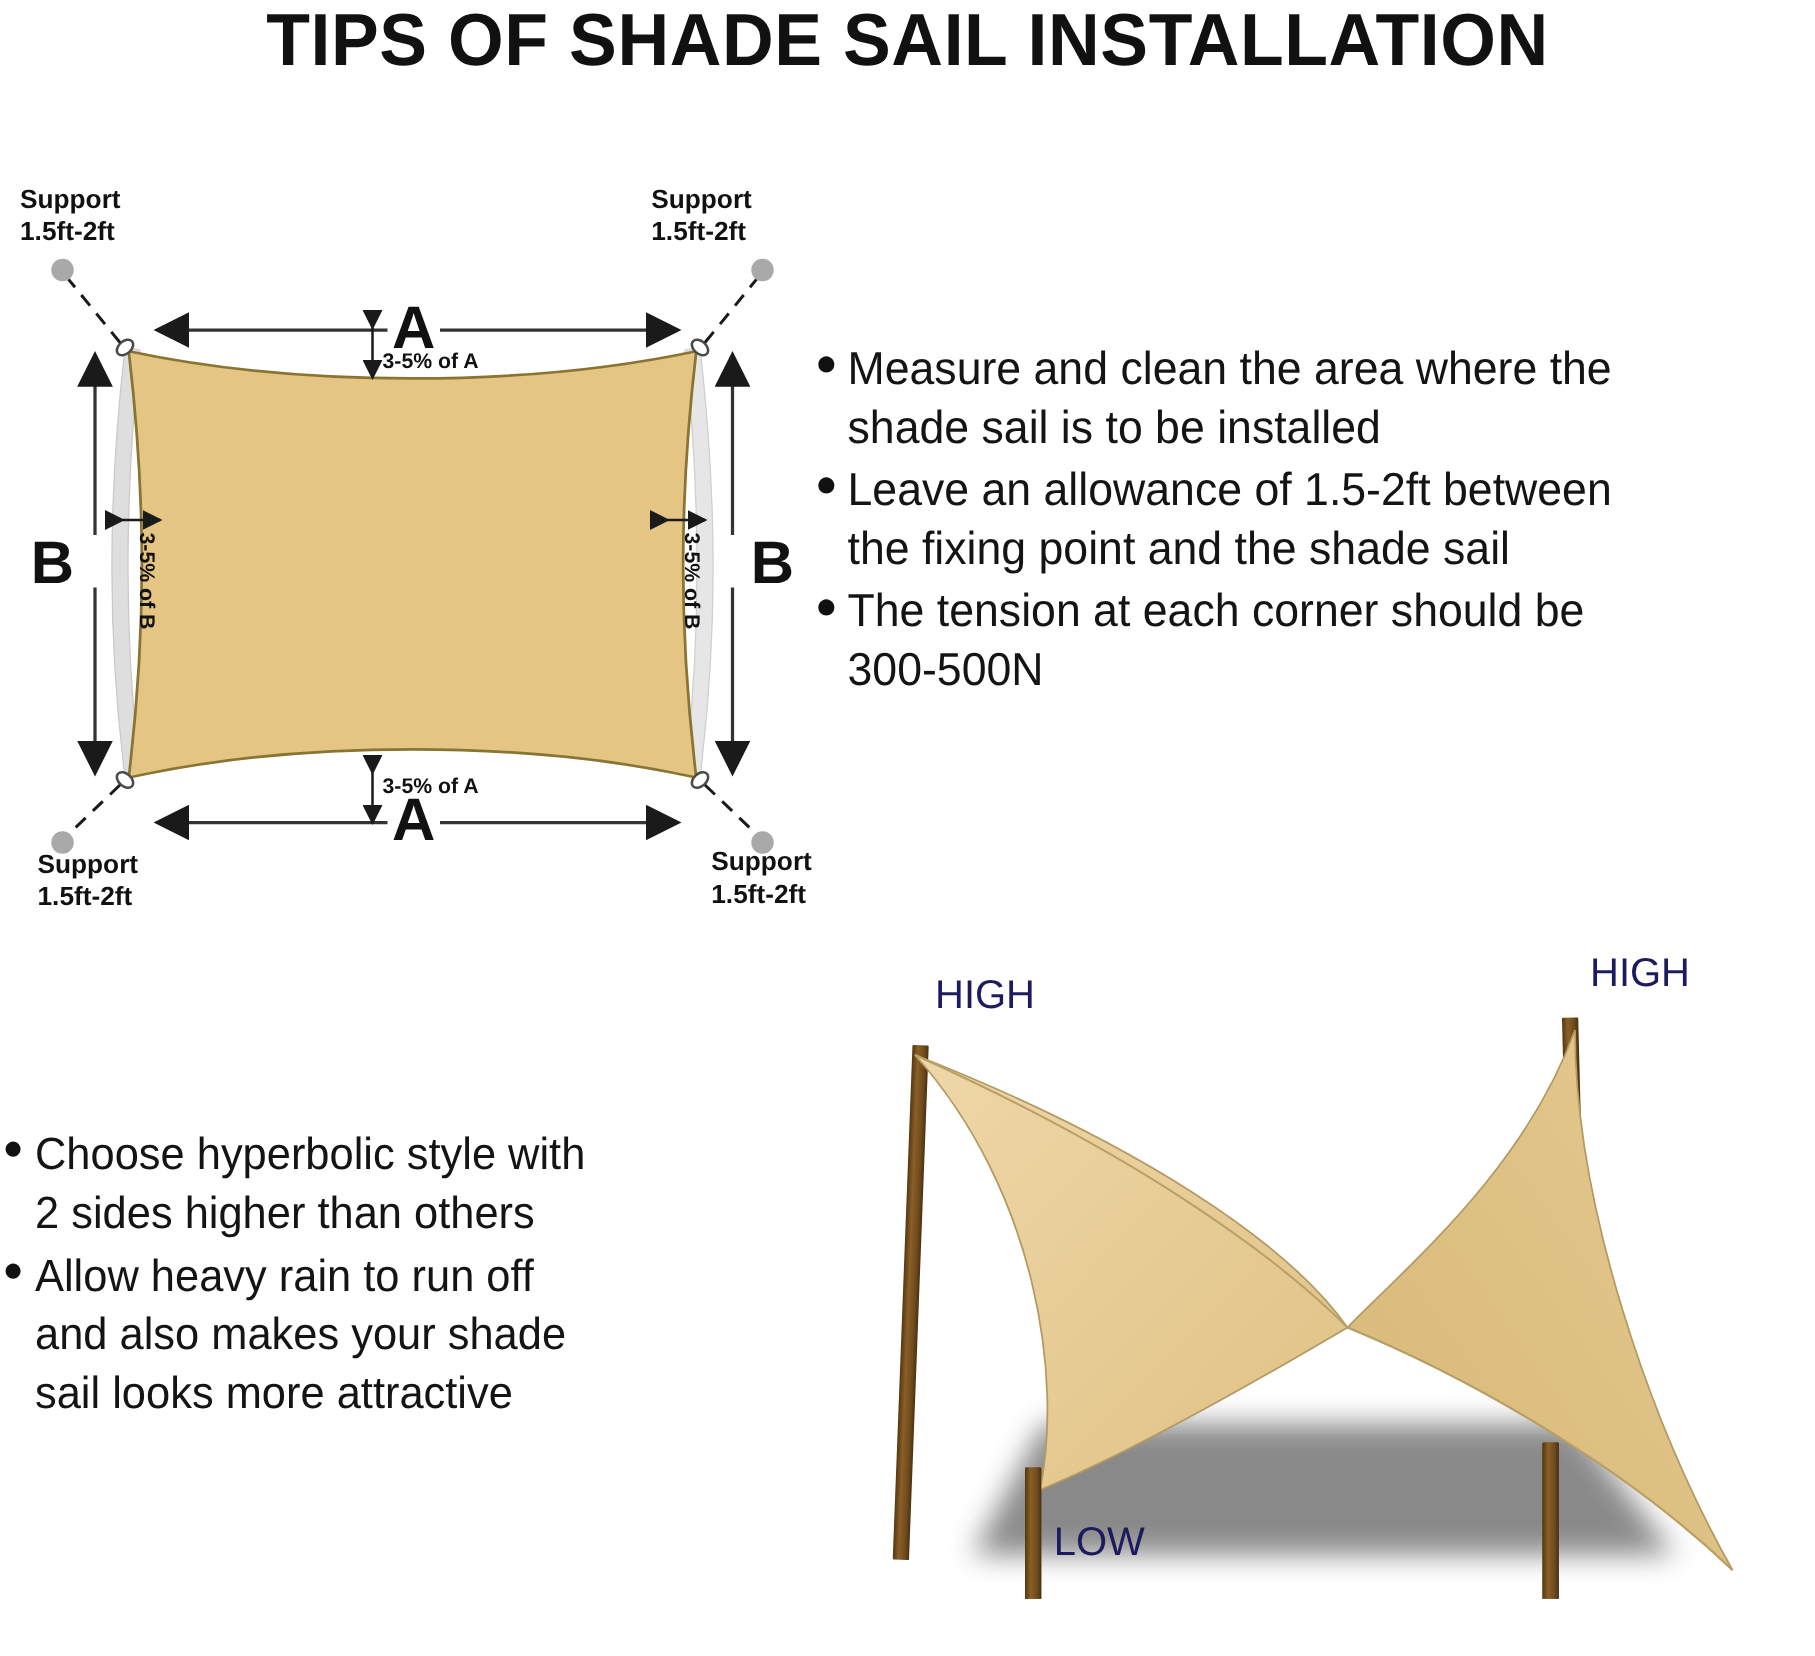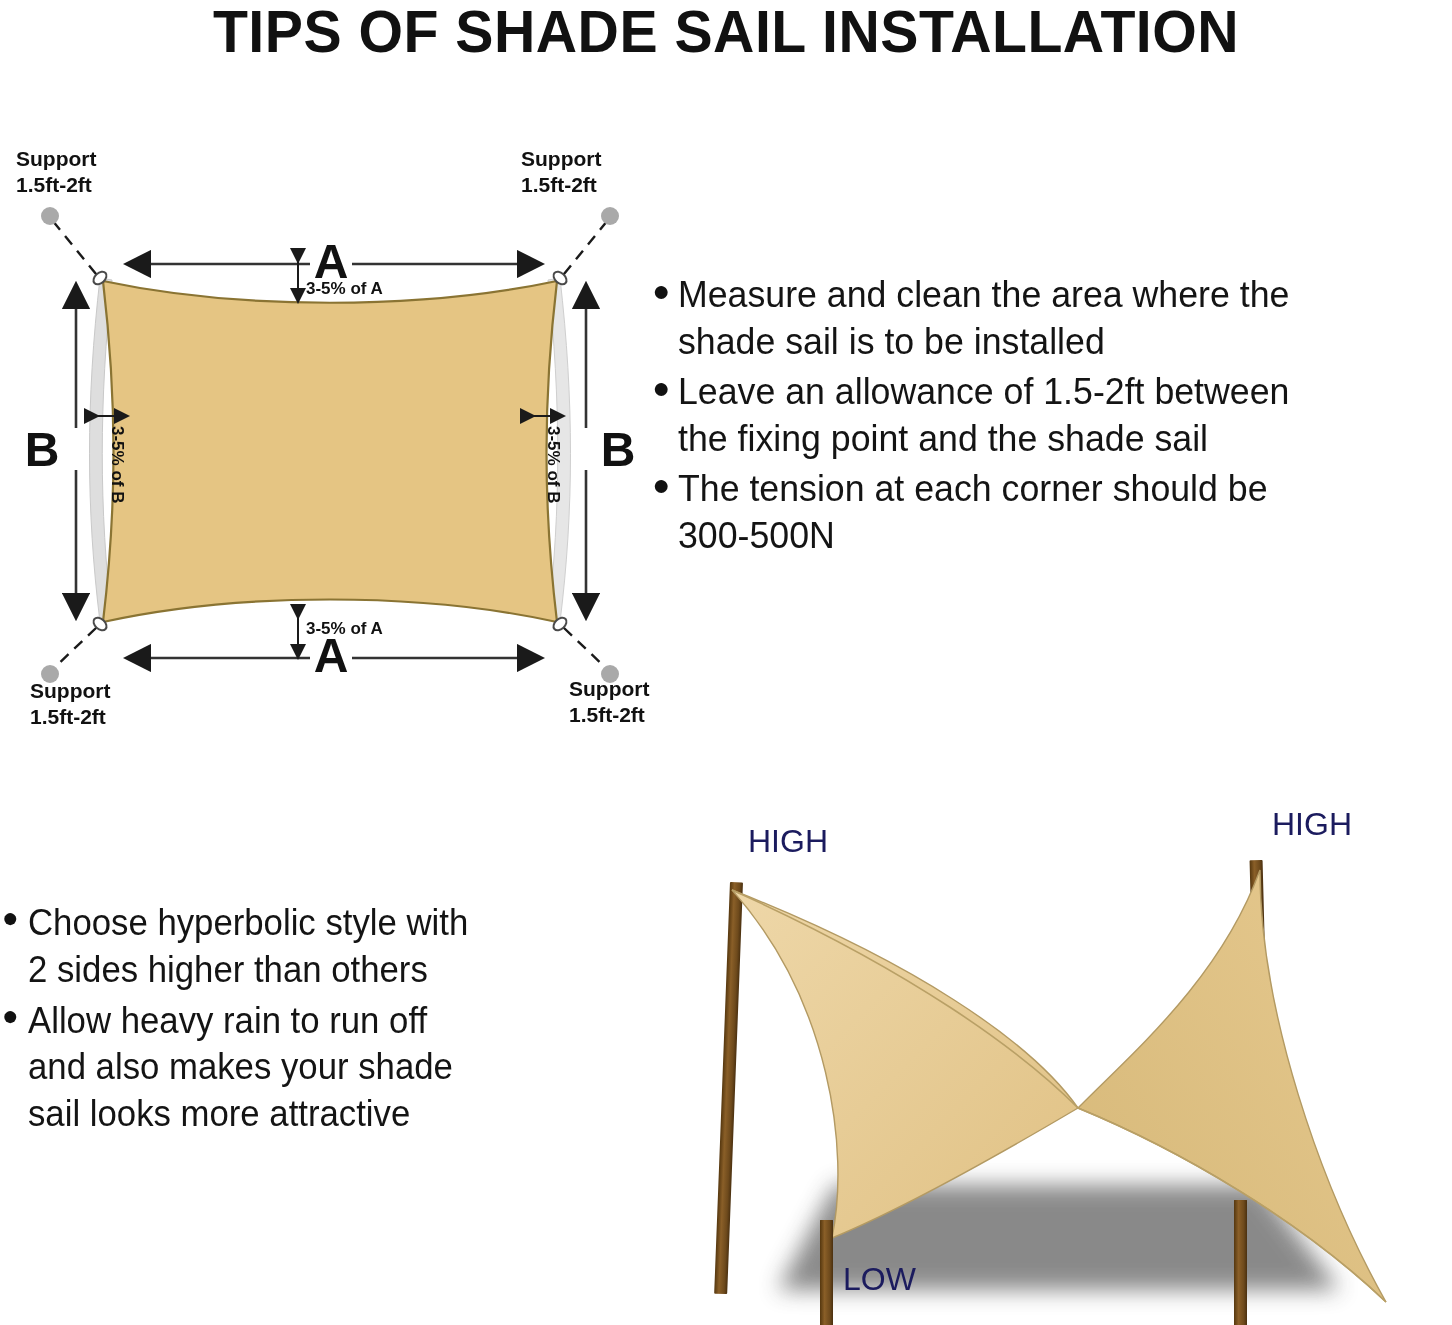--- a/index.html
+++ b/index.html
@@ -54,21 +54,21 @@
     color:#141414;
     font-family:"Liberation Sans","DejaVu Sans",sans-serif;
     transform-origin:left top;
     transform:scaleX(0.965);
     white-space:pre-line;
   }
   #bottom-tips .tip-text{font-size:36px;line-height:1.3;}
   #bottom-tips .tip-bullet{font-size:28px;line-height:1.3;}
 
   
-  #hyperbolic-illustration{left:660px;top:790px;width:792px;height:535px;}
+  #hyperbolic-illustration{left:660px;top:744px;width:792px;height:535px;}
 </style>
 </head>
 <body>
 
 <div class="abs" id="page-title">TIPS OF SHADE SAIL INSTALLATION</div>
 
 <div class="abs" id="top-diagram" style="top:150px;">
   <svg id="top-diagram-svg" width="660" height="600" viewBox="0 0 660 600">
     <defs>
       <marker id="arrHead" markerWidth="11" markerHeight="11" refX="9" refY="5.5" orient="auto">

